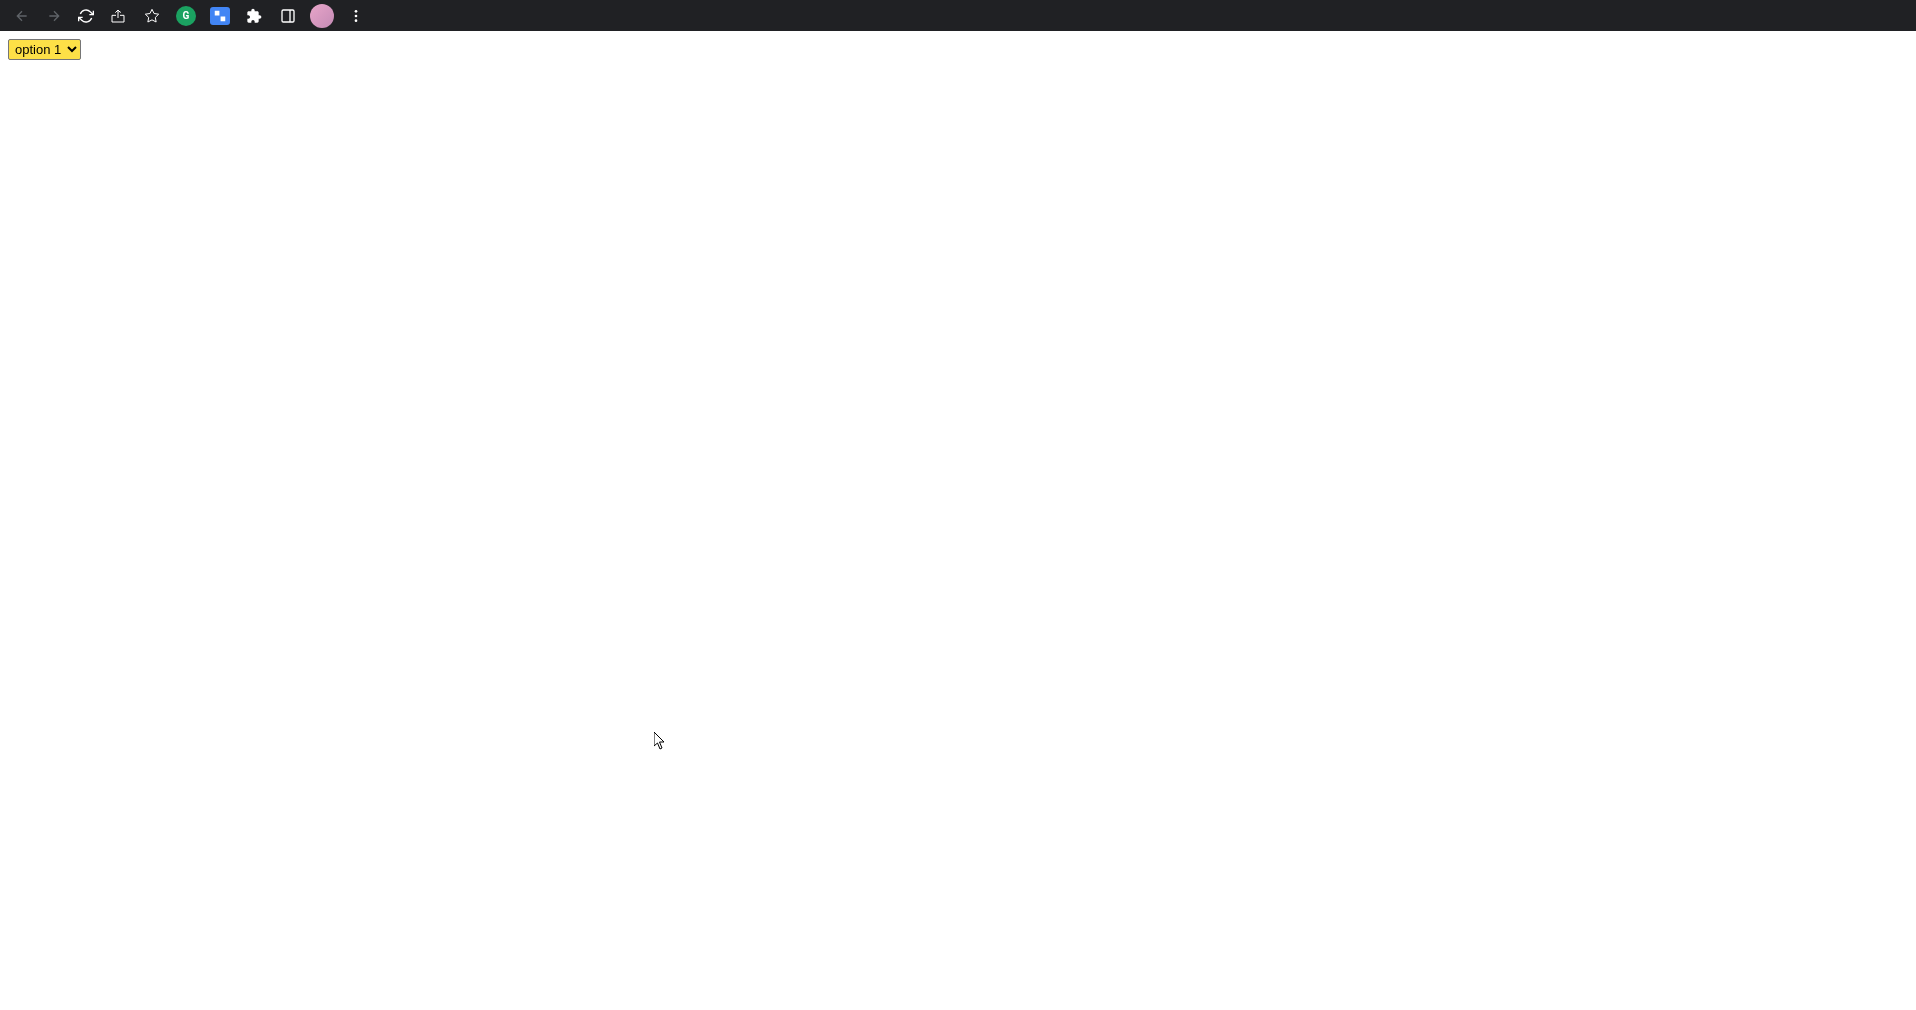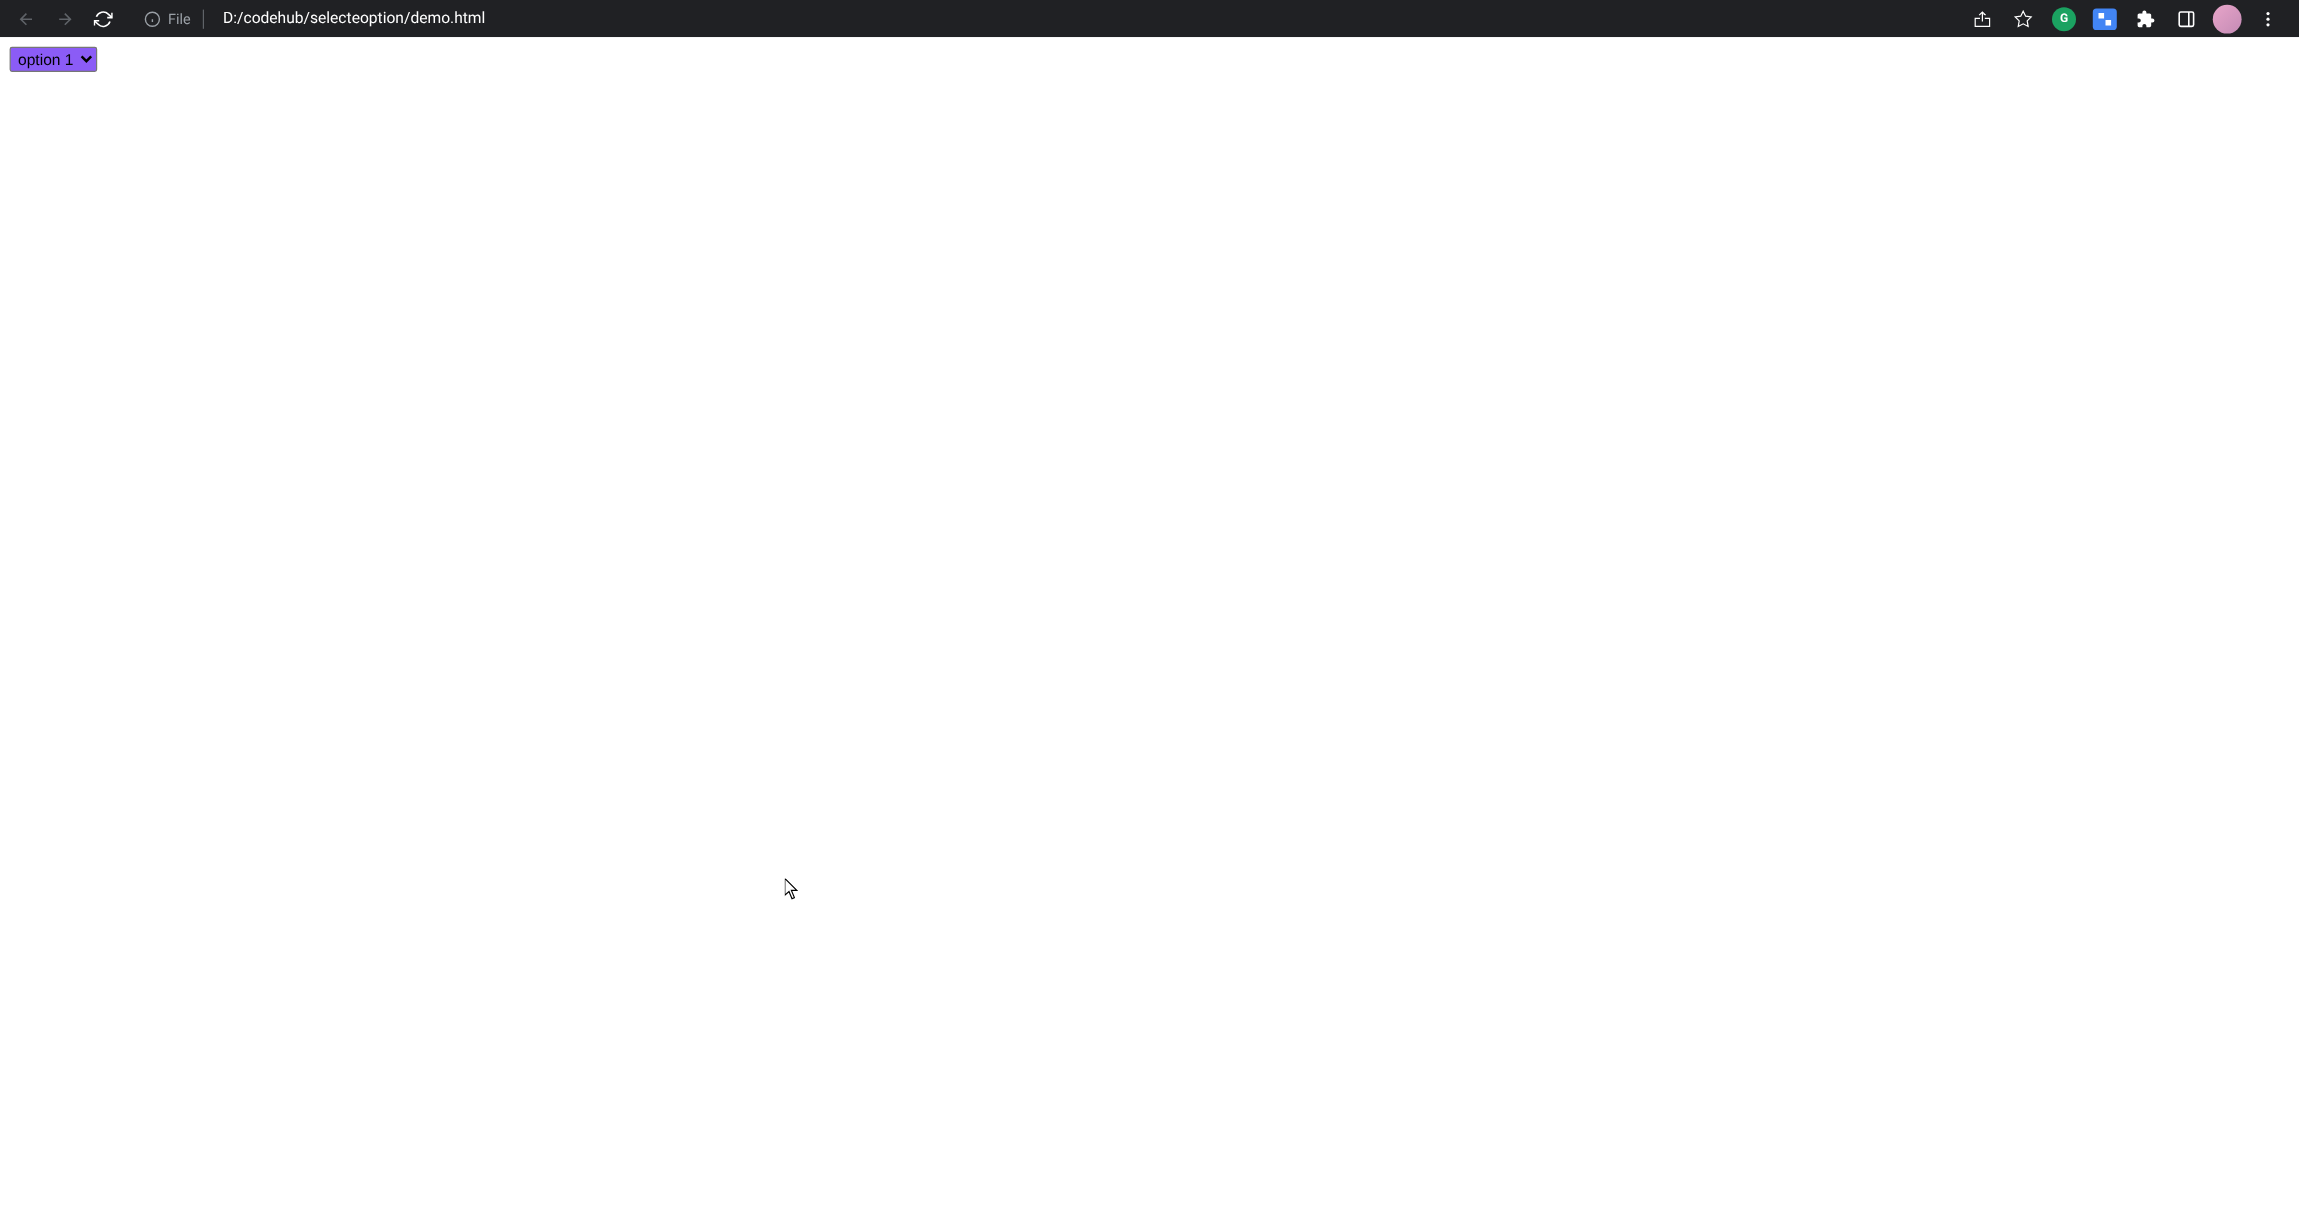--- a/index.html
+++ b/index.html
@@ -132,21 +132,21 @@
       background: #ffffff;
       height: calc(100% - 31px);
       padding: 8px;
     }
 
     .demo-select {
       font-family: Arial, sans-serif;
       font-size: 13px;
       padding: 1px 2px;
       border: 1px solid #767676;
-      background: #8b5cf6;
+      background: #fde047;
       border-radius: 2px;
     }
 
     
     .cursor {
       position: absolute;
       left: 654px;
       top: 732px;
       pointer-events: none;
     }
@@ -169,32 +169,20 @@
       <path d="M5 12h14M12 5l7 7-7 7"></path>
     </svg>
   </div>
   <div class="nav-button">
     <svg width="16" height="16" viewBox="0 0 24 24" fill="none" stroke="#ffffff" stroke-width="2">
       <path d="M23 4v6h-6M1 20v-6h6"></path>
       <path d="M3.51 9a9 9 0 0114.85-3.36L23 10M1 14l4.64 4.36A9 9 0 0020.49 15"></path>
     </svg>
   </div>
 
-  <div class="address-bar-container">
-    <div class="site-info">
-      <svg width="14" height="14" viewBox="0 0 24 24" fill="none" stroke="#9aa0a6" stroke-width="2">
-        <circle cx="12" cy="12" r="10"></circle>
-        <line x1="12" y1="16" x2="12" y2="12"></line>
-        <line x1="12" y1="8" x2="12.01" y2="8"></line>
-      </svg>
-      <span>File</span>
-      <div class="site-info-divider"></div>
-    </div>
-    <span class="url-text">D:/codehub/selecteoption/demo.html</span>
-  </div>
 
   <div class="toolbar-right">
     <div class="toolbar-icon">
       <svg width="16" height="16" viewBox="0 0 24 24" fill="none" stroke="#ffffff" stroke-width="1.5">
         <path d="M15 5l-1.5 1.5M9 11H3v10h18V11h-6M12 3v12M8 7l4-4 4 4"></path>
       </svg>
     </div>
     <div class="toolbar-icon">
       <svg width="16" height="16" viewBox="0 0 24 24" fill="none" stroke="#ffffff" stroke-width="1.5">
         <polygon points="12 2 15.09 8.26 22 9.27 17 14.14 18.18 21.02 12 17.77 5.82 21.02 7 14.14 2 9.27 8.91 8.26 12 2"></polygon>

